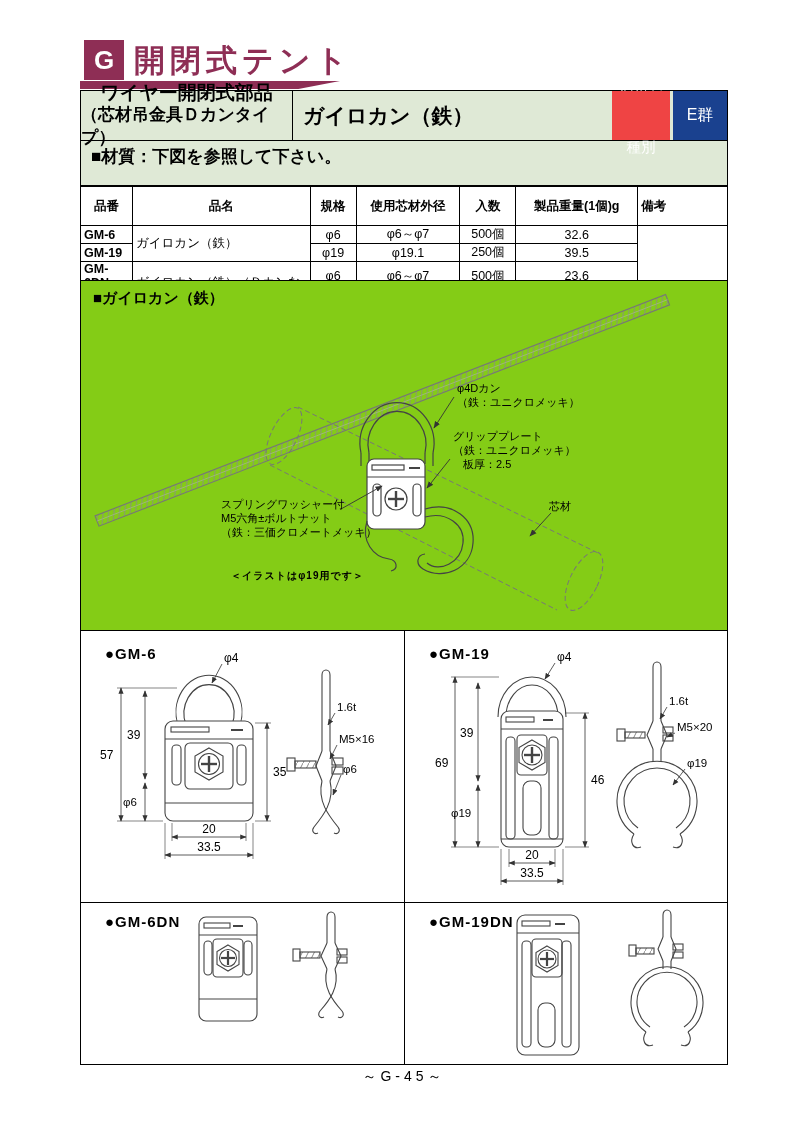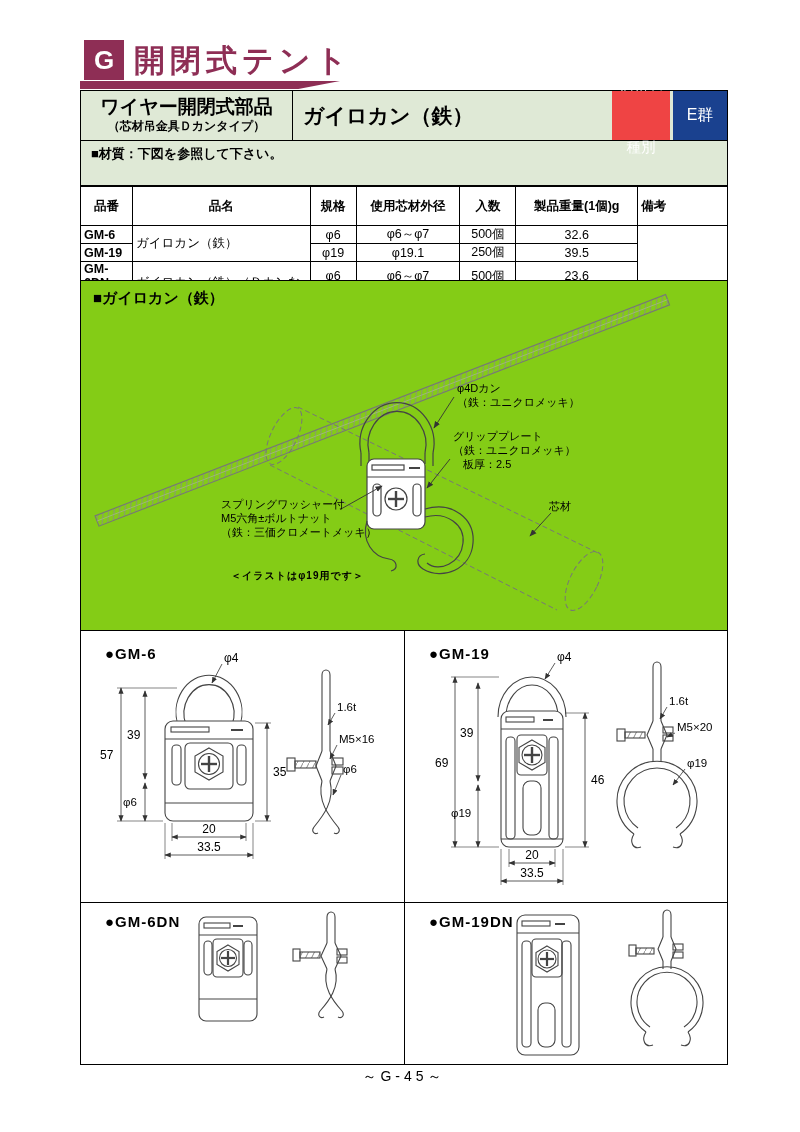--- a/index.html
+++ b/index.html
@@ -29,35 +29,35 @@
   .band {
     left:80px; top:90px; width:648px; height:96px;
     background:#dfe9d6; border:1px solid #000;
   }
   .band-header { height:50px; border-bottom:1px solid #000; display:flex; }
   .cell-left {
     width:212px; border-right:1px solid #000;
     display:flex; flex-direction:column; align-items:center; justify-content:center;
   }
   .cell-left .l1 { font-size:19px; font-weight:bold; line-height:1.15; }
-  .cell-left .l2 { font-size:12px; font-weight:bold; }
+  .cell-left .l2 { font-size:17px; font-weight:bold; }
   .cell-prod { flex:1; display:flex; align-items:center; padding-left:10px;
     font-size:21px; font-weight:bold; }
   .price-box {
     width:58px; background:#ef4444; color:#fff; text-align:center;
     display:flex; flex-direction:column; justify-content:center;
     font-size:14.5px; line-height:1.3;gap:44px;
   }
   .band-gap { width:3px; }
   .group-box {
     width:54px; background:#1a418f; color:#fff;
     display:flex; align-items:center; justify-content:center; font-size:16px;
   }
   .band-notes { padding:4px 10px 0 10px; }
-  .band-notes .n1 { font-size:13px; font-weight:600; line-height:1.45; }
+  .band-notes .n1 { font-size:17px; font-weight:600; line-height:1.45; }
   .band-notes .n2 { font-size:12.5px; font-weight:600; }
 
   
   table.spec {
     position:absolute; left:80px; top:186px; width:648px;
     border-collapse:collapse; font-size:12.5px;
   }
   table.spec th, table.spec td { border:1px solid #000; padding:0 3px; }
   table.spec th { height:39px; font-weight:600; text-align:center; }
   table.spec th.remarks-h { text-align:left; }

